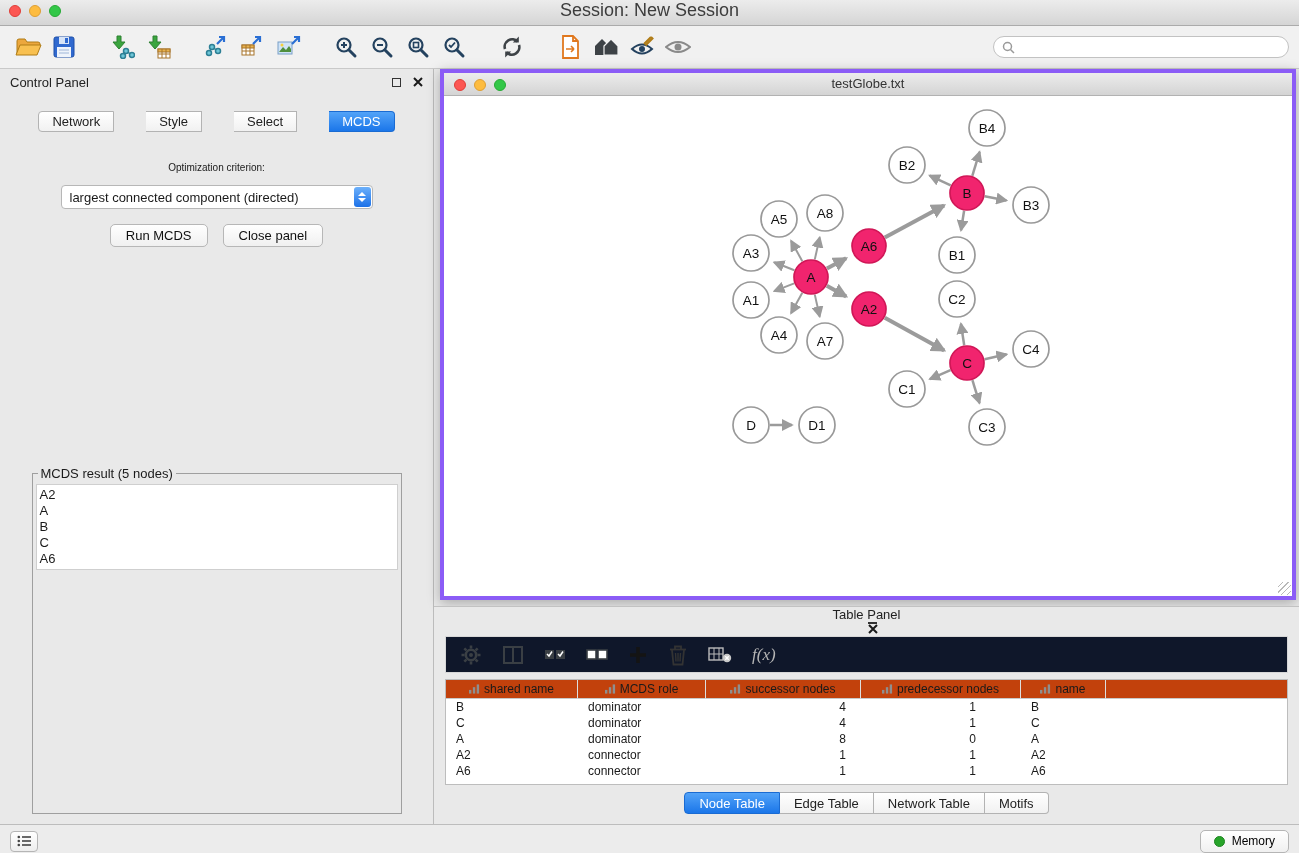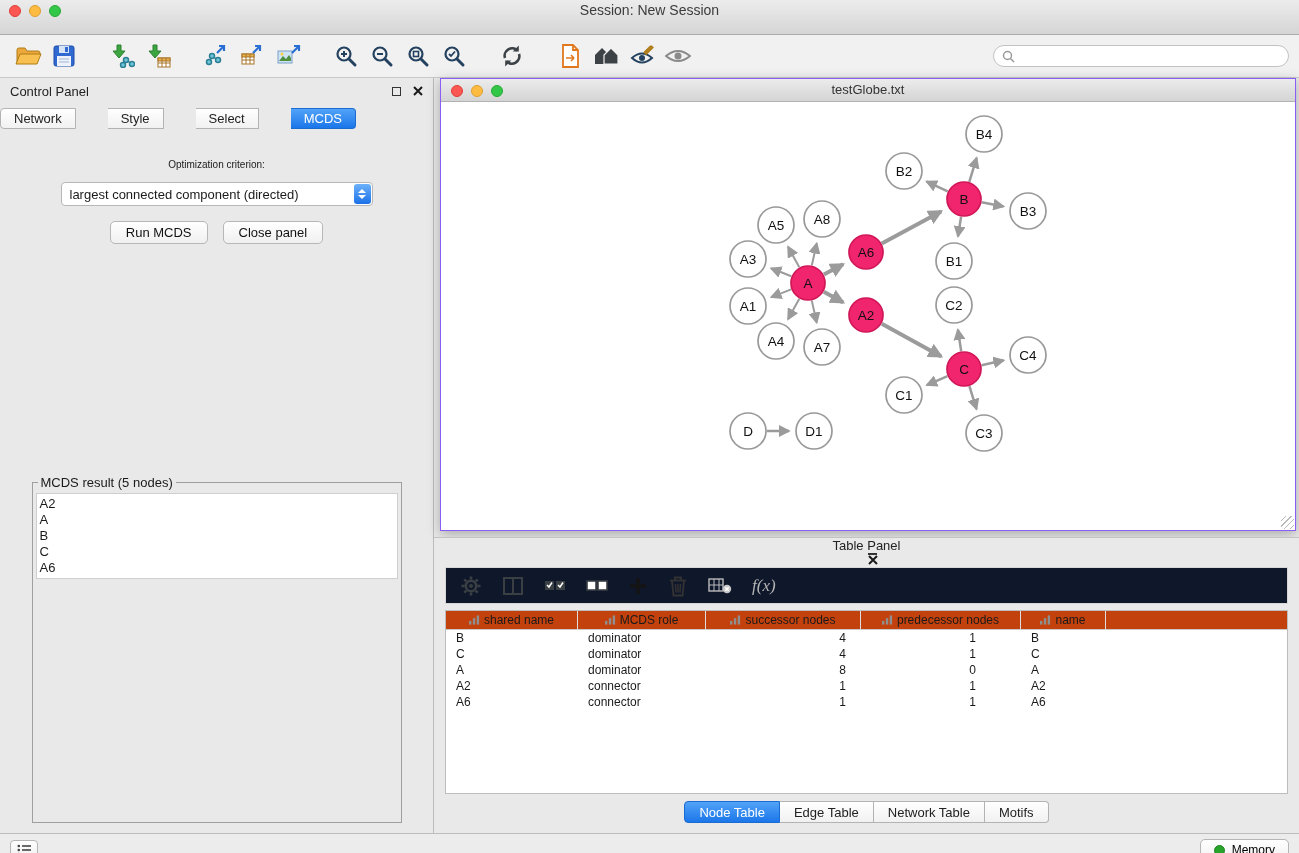--- a/index.html
+++ b/index.html
@@ -1,21 +1,21 @@
 <!DOCTYPE html>
 <html><head>
 <meta charset="utf-8">
 <style>
   * { box-sizing: border-box; margin: 0; padding: 0; }
   html,body { width:1299px; height:853px; overflow:hidden; }
   body { font-family:"Liberation Sans", sans-serif; background:#e9e9e9; color:#1a1a1a; }
 
   
-  .titlebar { height:35px; background:linear-gradient(#ececec,#d5d5d5); border-bottom:1px solid #ababab;
-              position:relative; text-align:center; font-size:14px; line-height:21px; color:#3c3c3c; }
+  .titlebar { height:26px; background:linear-gradient(#ececec,#d5d5d5); border-bottom:1px solid #ababab;
+              position:relative; text-align:center; font-size:18px; line-height:21px; color:#3c3c3c; }
   .traffic { position:absolute; left:9px; top:5px; display:flex; gap:8px; }
   .light { width:12px; height:12px; border-radius:50%; display:inline-block; }
   .light.red { background:#fc5753; border:1px solid #df3e38; }
   .light.yellow { background:#fdbc40; border:1px solid #de9f34; }
   .light.green { background:#33c748; border:1px solid #27aa35; }
 
   
   .toolbar { height:43px; background:#f1f1f1; border-bottom:1px solid #c9c9c9; display:flex; align-items:center; padding:0 10px; }
   .tb-btn { width:36px; height:32px; background:none; border:none; display:flex; align-items:center; justify-content:center; cursor:pointer; }
   .tb-gap { width:22px; }
@@ -25,21 +25,21 @@
 
   
   .main { height:755px; display:flex; }
 
   
   .control-panel { width:434px; background:#e9e9e9; border-right:1px solid #bcbcbc; display:flex; flex-direction:column; }
   .panel-header { height:26px; display:flex; align-items:center; padding:0 10px; font-size:13px; color:#222; flex:none; }
   .panel-header .spacer { flex:1; }
   .float-btn { width:9px; height:9px; border:1.5px solid #333; display:inline-block; margin-left:12px; cursor:pointer; }
   .close-x { margin-left:12px; cursor:pointer; display:flex; }
-  .cp-tabs { display:flex; margin:4px 0 10px; flex:none;gap:32px; }
+  .cp-tabs { display:flex; justify-content:center; margin:16px 0 10px; flex:none;gap:32px; }
   .cp-tab { border:1px solid #b3b3b3; border-left:none; padding:0 13px; height:21px; line-height:20px; font-size:13px;
             background:linear-gradient(#ffffff,#f1f1f1); color:#222; cursor:pointer; }
   .cp-tab:first-child { border-left:1px solid #b3b3b3; border-radius:4px 0 0 4px; }
   .cp-tab:last-child { border-radius:0 4px 4px 0; }
   .cp-tab.active { background:linear-gradient(#52a3f8,#1b76e9); border-color:#1a6bd2; color:#fff; }
   .cp-body { flex:1; display:flex; flex-direction:column; align-items:center; min-height:0; }
   .opt-label { font-size:10px; margin-top:20px; }
   .mac-select { width:312px; height:24px; margin-top:12px; background:#fff; border:1px solid #b7b7b7; border-radius:4px;
                 display:flex; align-items:center; padding-left:8px; position:relative; font-size:13px; cursor:pointer; }
   .select-arrows { position:absolute; right:1px; top:1px; bottom:1px; width:17px; border-radius:3px;
@@ -51,21 +51,21 @@
   .mac-btn { background:linear-gradient(#ffffff,#f0f0f0); border:1px solid #b7b7b7; border-radius:5px;
              font-size:13px; font-family:inherit; padding:3px 15px; cursor:pointer; color:#111; }
   .result-box { margin-top:auto; margin-bottom:10px; width:370px; height:348px; border:1px solid #9f9f9f;
                 padding:3px; display:flex; flex-direction:column; background:#e9e9e9; }
   .result-box legend { font-size:13px; padding:0 3px; margin-left:2px;margin-top:22px; }
   .result-list { flex:1; background:#fff; border:1px solid #cfcfcf; overflow:auto; padding:2px 3px; }
   .result-item { font-size:13px; line-height:16px; cursor:default; }
 
   
   .right-side { flex:1; display:flex; flex-direction:column; background:#e9e9e9; min-width:0; }
-  .network-window { margin:0 3px 0 6px; height:453px; background:#fff; border:1px solid #8b5cf6;
+  .network-window { margin:0 3px 0 6px; height:531px; background:#fff; border:4px solid #8b5cf6;
                     box-shadow:0 3px 12px rgba(0,0,0,0.28); display:flex; flex-direction:column; flex:none; }
   .net-titlebar { height:23px; background:linear-gradient(#ececec,#d4d4d4); border-bottom:1px solid #b2b2b2;
                   position:relative; text-align:center; font-size:13px; line-height:22px; color:#333; flex:none; }
   .net-titlebar .traffic { top:6px; left:10px; }
   .net-canvas { flex:1; position:relative; background:#fff; }
   .net-canvas svg { position:absolute; left:0; top:0; }
   .resize-grip { position:absolute; right:1px; bottom:1px; width:13px; height:13px;
                  background:repeating-linear-gradient(135deg, transparent 0 3px, #b9b9b9 3px 4px); cursor:nwse-resize; }
 
   

